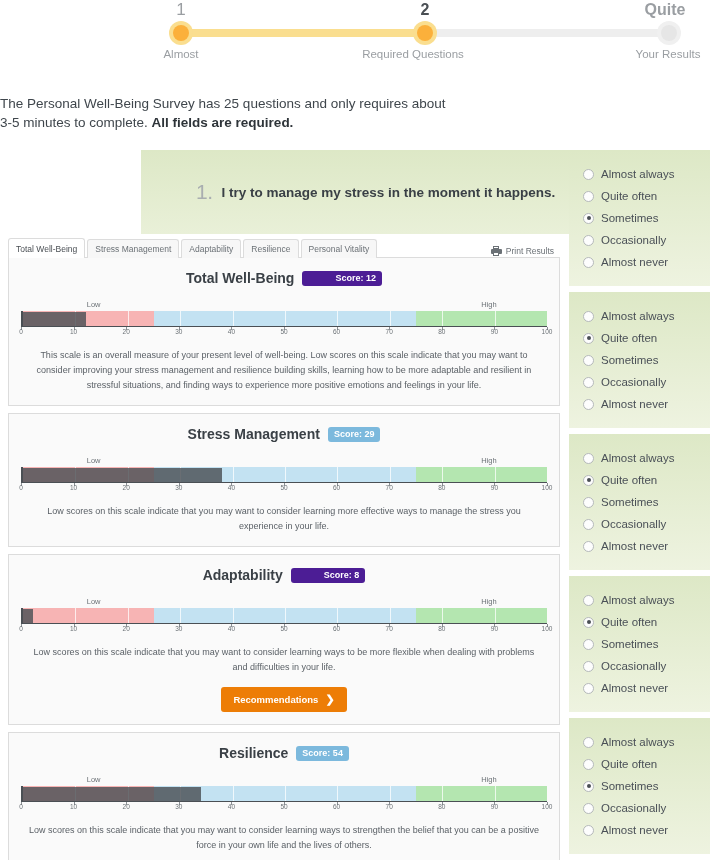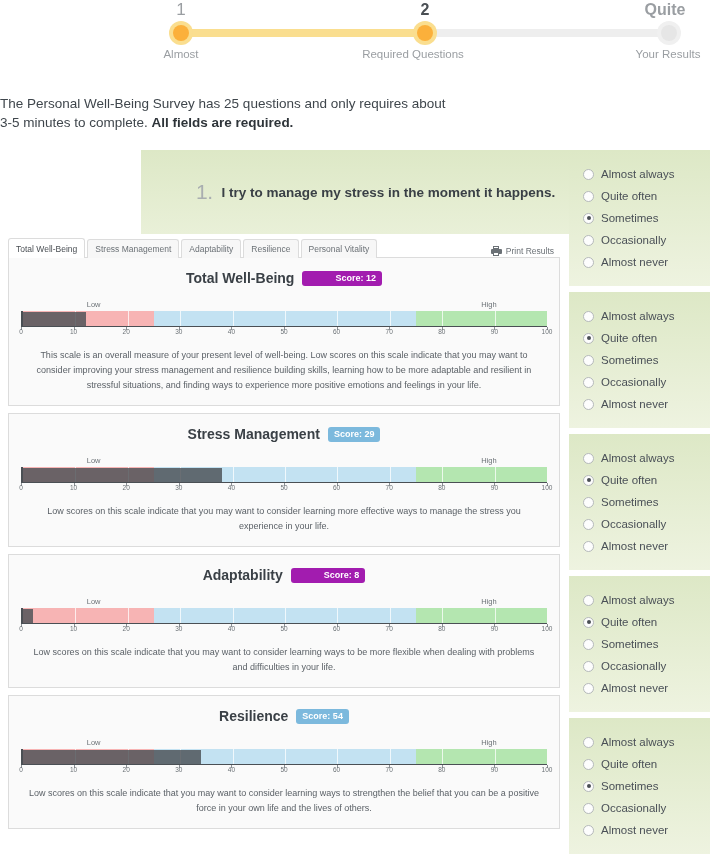--- a/index.html
+++ b/index.html
@@ -111,21 +111,21 @@
     padding: 10px 12px 12px 12px; margin-top: -1px;
   }
   .panelbox + .panelbox { margin-top: 7px; }
 
   .ptitle-row { display: flex; align-items: center; justify-content: center; gap: 8px; height: 20px; }
   .ptitle { font-size: 14px; font-weight: bold; color: #3a4046; }
   .badge {
     font-size: 9px; font-weight: bold; color: #ffffff;
     padding: 2px 6px; border-radius: 3px; line-height: 11px;
   }
-  .badge.red { background: #a21caf; padding-left: 33px; }
+  .badge.red { background: #4c1d95; padding-left: 33px; }
   .badge.blue { background: #7cb9dd; }
 
   
   .scale { position: relative; margin-top: 12px; height: 38px; }
   .zone-labels { position: relative; height: 11px; }
   .zlab { position: absolute; font-size: 7.5px; color: #6b7176; }
   .zlab.low { left: 12.5%; }
   .zlab.high { left: 87.5%; }
   .bar {
     position: relative; height: 16px; width: 100%;
@@ -472,20 +472,24 @@
               <div class="tick" style="left: 70%;">70</div>
               <div class="tickmark" style="left: 80%;"></div>
               <div class="tick" style="left: 80%;">80</div>
               <div class="tickmark" style="left: 90%;"></div>
               <div class="tick" style="left: 90%;">90</div>
               <div class="tickmark" style="left: 100%;"></div>
               <div class="tick" style="left: 100%;">100</div>
             </div>
           </div>
           <div class="pdesc">Low scores on this scale indicate that you may want to consider learning ways to be more flexible when dealing with problems and difficulties in your life.</div>
+          <div class="rec-wrap"><button class="recbtn">
+              <span>Recommendations</span>
+              <span class="chev">❯</span>
+            </button></div>
         </div>
         <div class="panelbox">
           <div class="ptitle-row">
             <div class="ptitle">Resilience</div>
             <div class="badge blue">Score: 54</div>
           </div>
           <div class="scale">
             <div class="zone-labels">
               <span class="zlab low">Low</span>
               <span class="zlab high">High</span>

